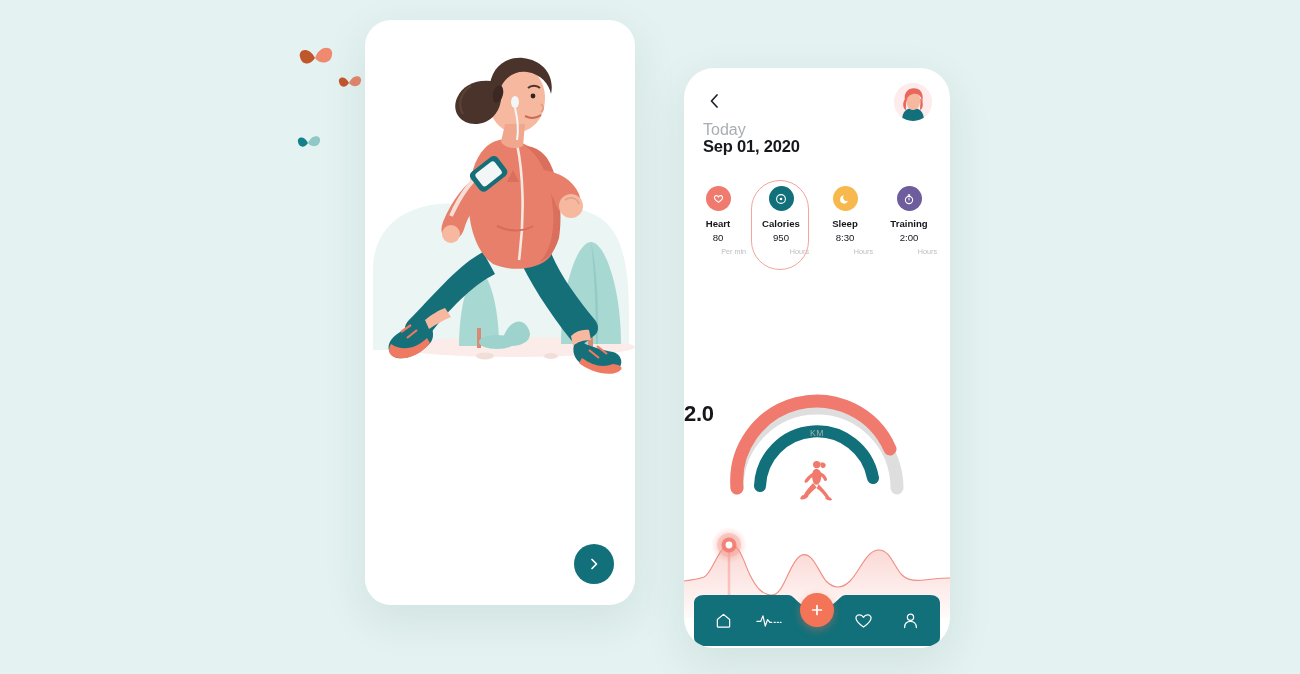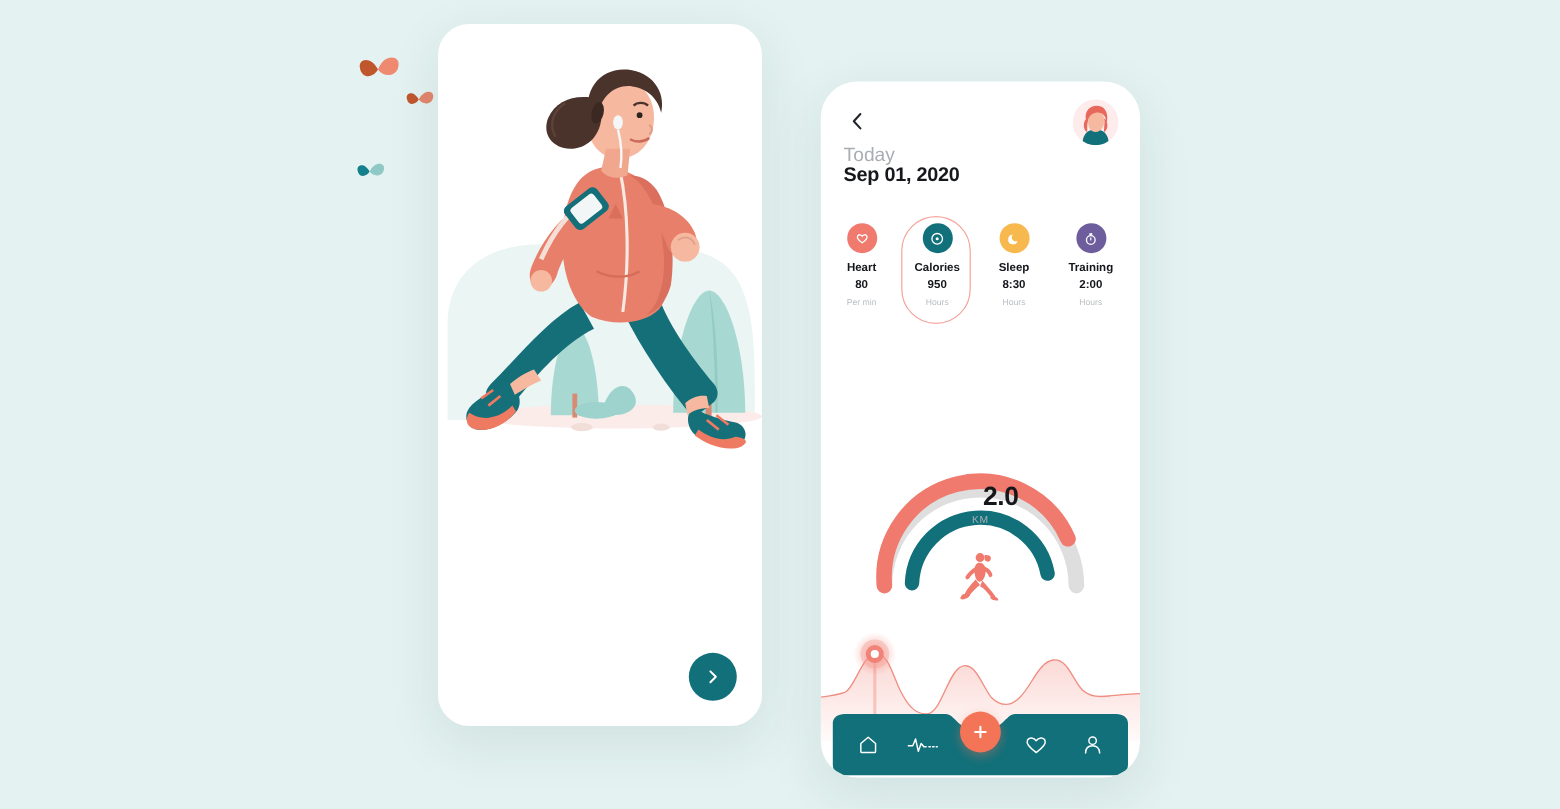--- a/index.html
+++ b/index.html
@@ -61,31 +61,31 @@
   .date  { position: absolute; left: 19px; top: 69px; font-size: 16.5px; font-weight: bold; color: #16181c; letter-spacing: -0.2px; }
 
   
   .stats { position: absolute; left: 0; top: 118px; width: 288px; height: 78px; padding-left: 18px; }
   .stat { position: absolute; width: 56px; text-align: center; }
   .stat-ic {
     width: 25px; height: 25px; border-radius: 50%;
     margin: 0 auto; display: flex; align-items: center; justify-content: center;
   }
   .stat-name { margin-top: 7px; font-size: 9.6px; font-weight: bold; color: #15171b; }
-  .stat-val  { margin-top: 3px; font-size: 9.6px; font-weight: bold; color: #15171b; }
-  .stat-unit { margin-top: 4px; font-size: 7.2px; color: #b9bec2; }
+  .stat-val  { margin-top: 3px; font-size: 9.6px; font-weight: normal; color: #15171b; }
+  .stat-unit { margin-top: 4px; font-size: 7.2px; color: #b9bec2; text-align: right; }
   .stat-ring {
     position: absolute; left: 751px; top: 180px;
     width: 58px; height: 90px; border: 1.1px solid #f4a49c;
     border-radius: 29px; pointer-events: none;
   }
 
   
   .gauge { position: absolute; left: 0; top: 288px; width: 266px; height: 152px; }
-  .g-val { position: absolute; left: 0; top: 45px; width: 300px; text-align: center;
+  .g-val { position: absolute; left: 0; top: 45px; width: 300px; 
            font-size: 22px; font-weight: bold; color: #15171b; letter-spacing: -0.3px; }
   .g-unit{ position: absolute; left: 0; top: 72px; width: 266px; text-align: center;
            font-size: 8.6px; color: #a9aeb2; letter-spacing: 0.5px; }
 
   
   .chart { position: absolute; left: 0; top: 455px; width: 266px; height: 95px; }
   .axis  { position: absolute; left: 0; top: 560px; width: 266px; display: flex; }
   .tick  { flex: 1; text-align: center; font-size: 8px; color: #b2b7bb; }
   .tick.on { color: #ef8178; }
 

